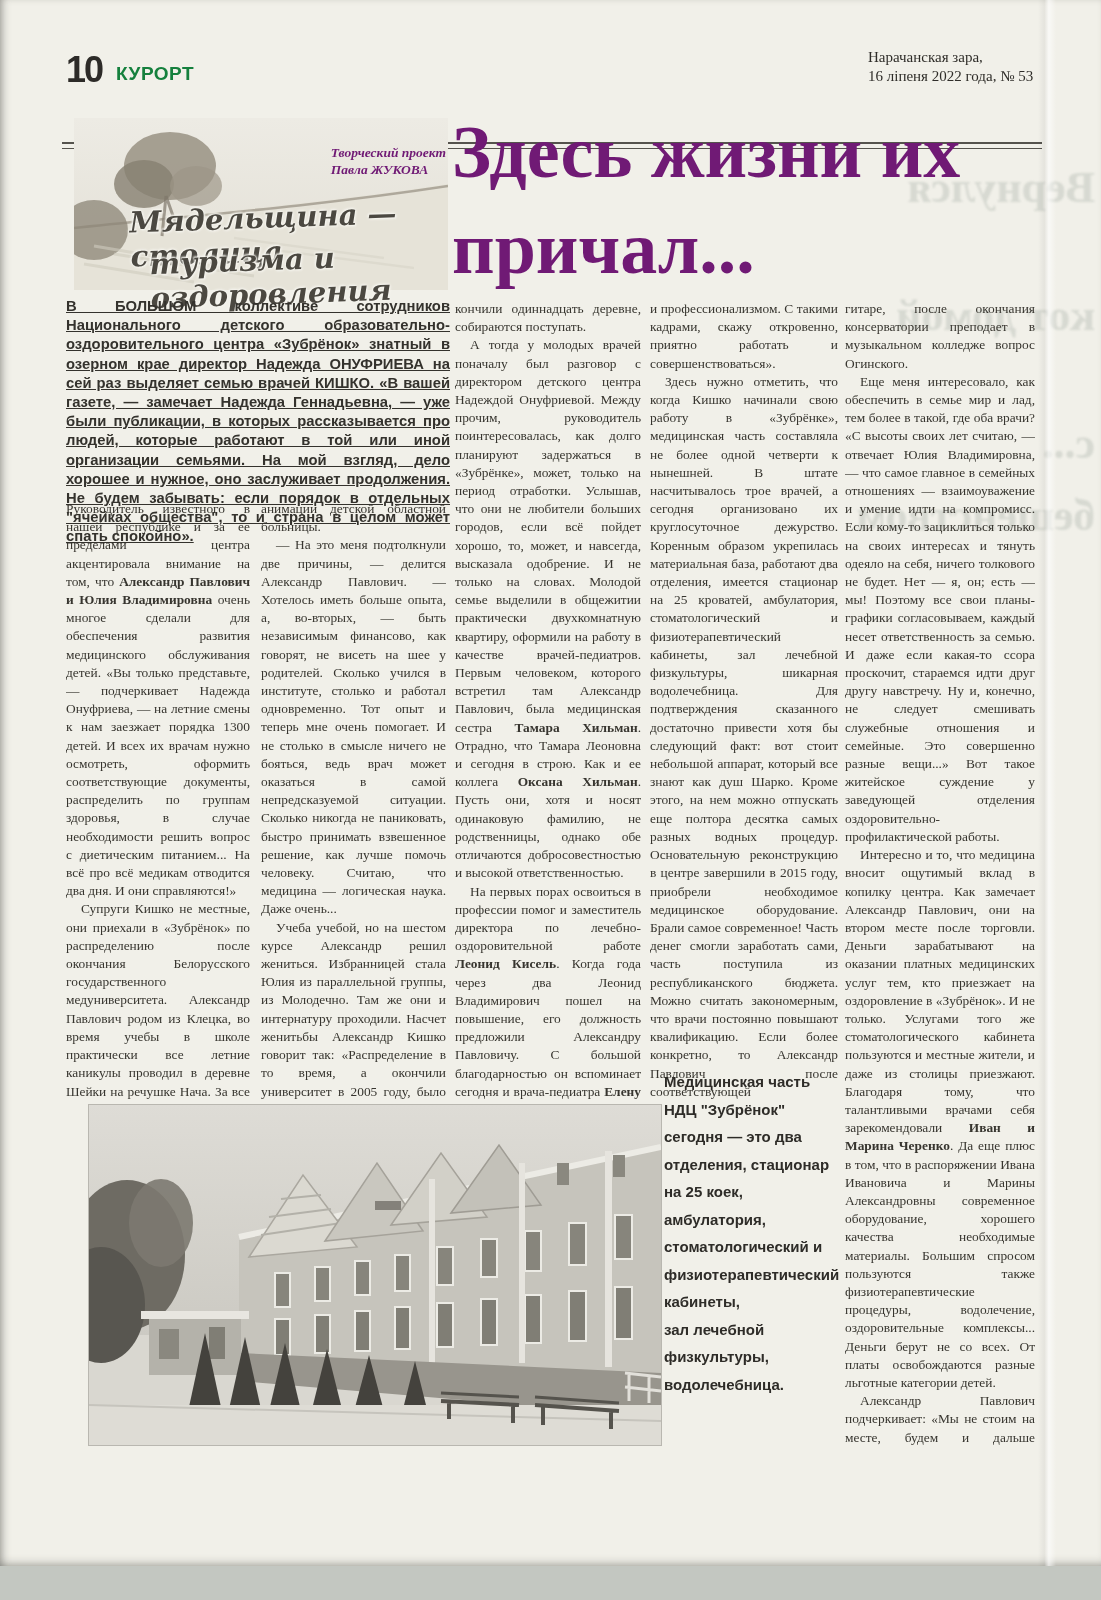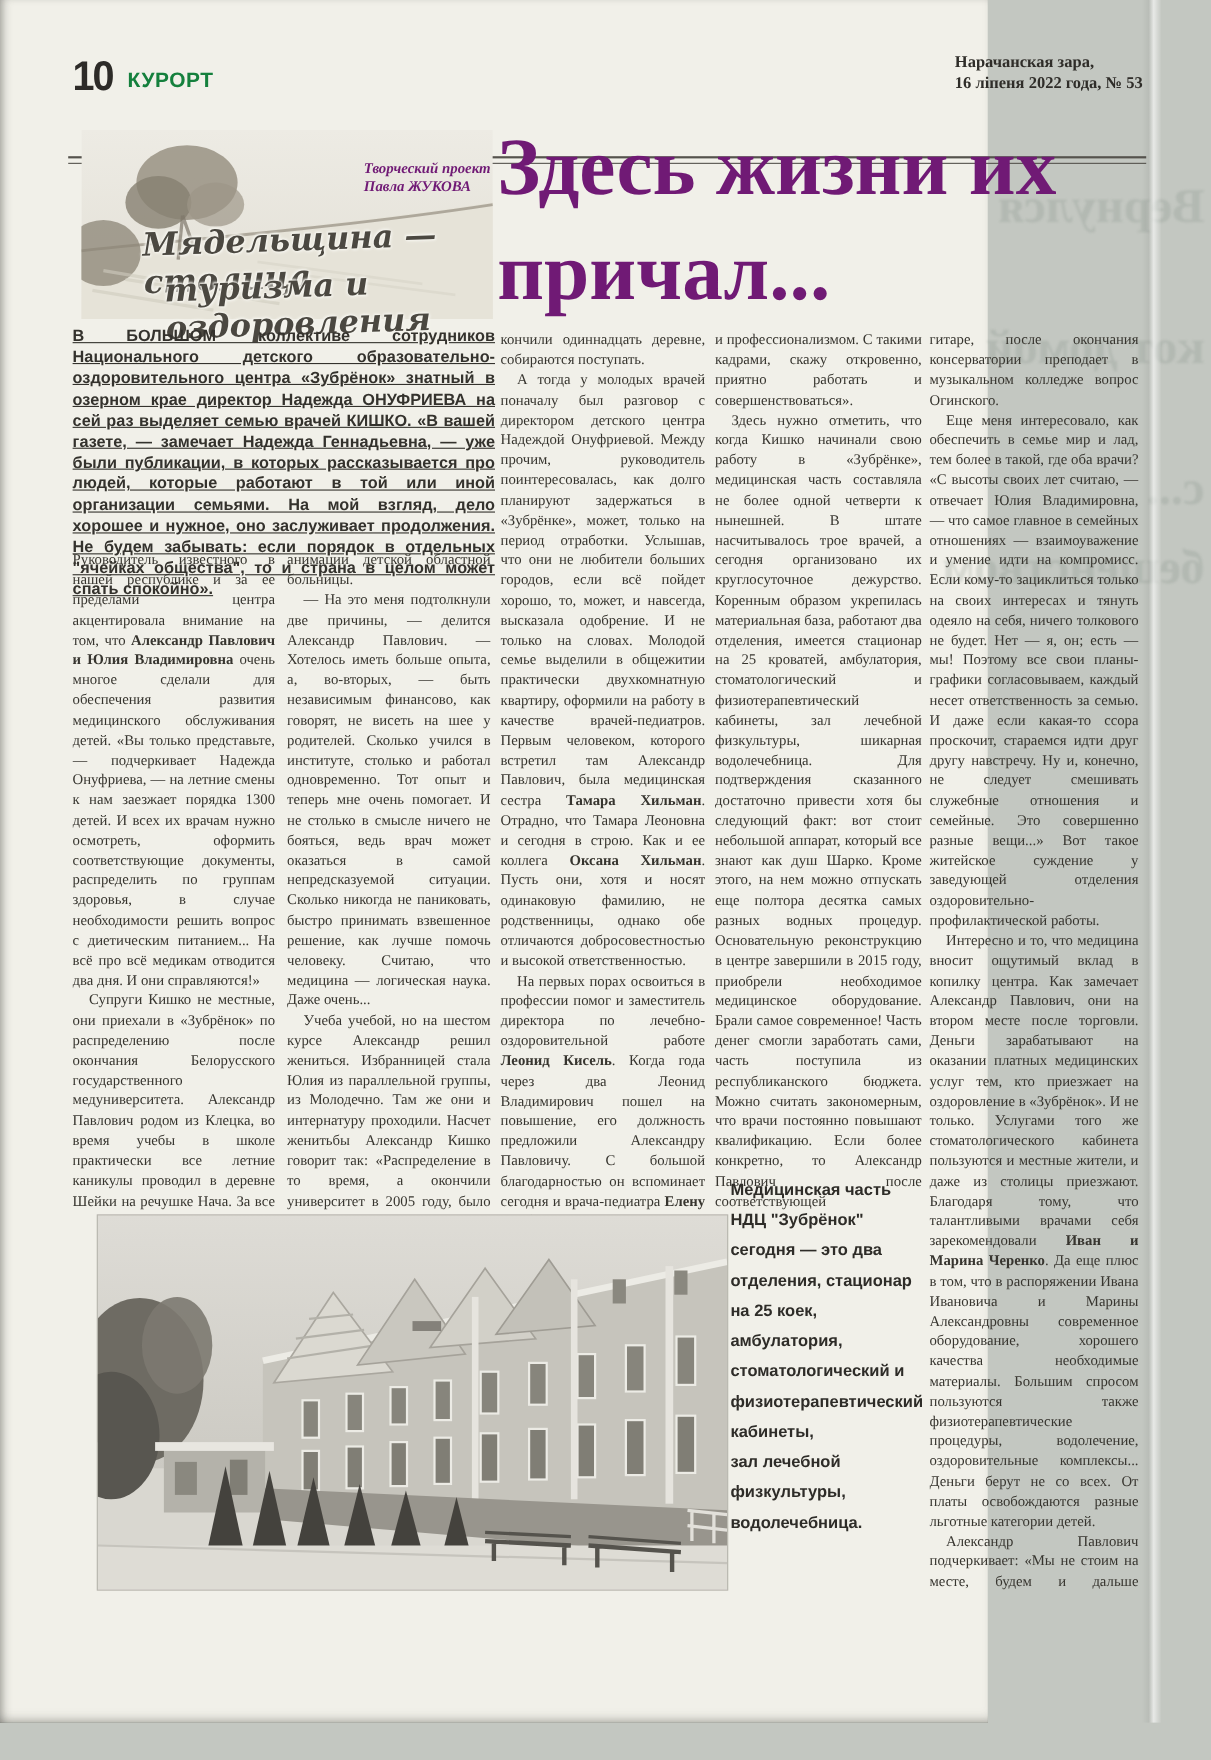--- a/index.html
+++ b/index.html
@@ -1,29 +1,29 @@
 <!DOCTYPE html>
 <html lang="ru"><head>
 <meta charset="utf-8">
 <style>
   html,body{margin:0;padding:0;}
   body{width:1101px;height:1600px;overflow:hidden;background:#c3c7c1;position:relative;
        font-family:"Liberation Serif",serif;}
-  .paper{position:absolute;left:0;top:0;width:898px;height:1566px;background:#f1f0e9;
+  .paper{position:absolute;left:0;top:0;width:1101px;height:1566px;background:#f1f0e9;
          box-shadow:inset 6px 0 9px -4px rgba(60,60,55,.45), inset 0 -8px 10px -6px rgba(60,60,55,.35);}
   .paper::after{content:"";position:absolute;left:1038px;top:0;width:18px;height:100%;
          background:linear-gradient(90deg,transparent,rgba(0,0,0,.05) 35%,rgba(255,255,255,.6) 60%,transparent);pointer-events:none;}
   .preline{white-space:pre-line;}
 
   
   .pagenum{position:absolute;left:66px;top:48px;font-family:"Liberation Sans",sans-serif;
            font-weight:700;font-size:36px;letter-spacing:-2px;color:#2d2b28;transform:scaleY(1.05);}
   .section{position:absolute;left:116px;top:63px;font-family:"Liberation Sans",sans-serif;
            font-weight:700;font-size:19px;letter-spacing:.5px;color:#15803d;}
-  .issue{position:absolute;left:868px;top:48px;width:220px;font-weight:700;font-size:15px;
+  .issue{position:absolute;left:868px;top:48px;width:220px;font-weight:400;font-size:15px;
          line-height:19px;color:#2f2d29;}
   .rule{position:absolute;left:62px;top:142px;width:980px;height:4px;
         border-top:2px solid #55534d;border-bottom:1px solid #55534d;}
 
   
   .ghost{position:absolute;left:845px;top:152px;width:250px;display:flex;flex-direction:column;
          row-gap:56px;transform:scaleX(-1);font-weight:700;font-size:44px;line-height:72px;
          color:rgba(125,138,126,.22);filter:blur(1.2px);pointer-events:none;}
 
   

